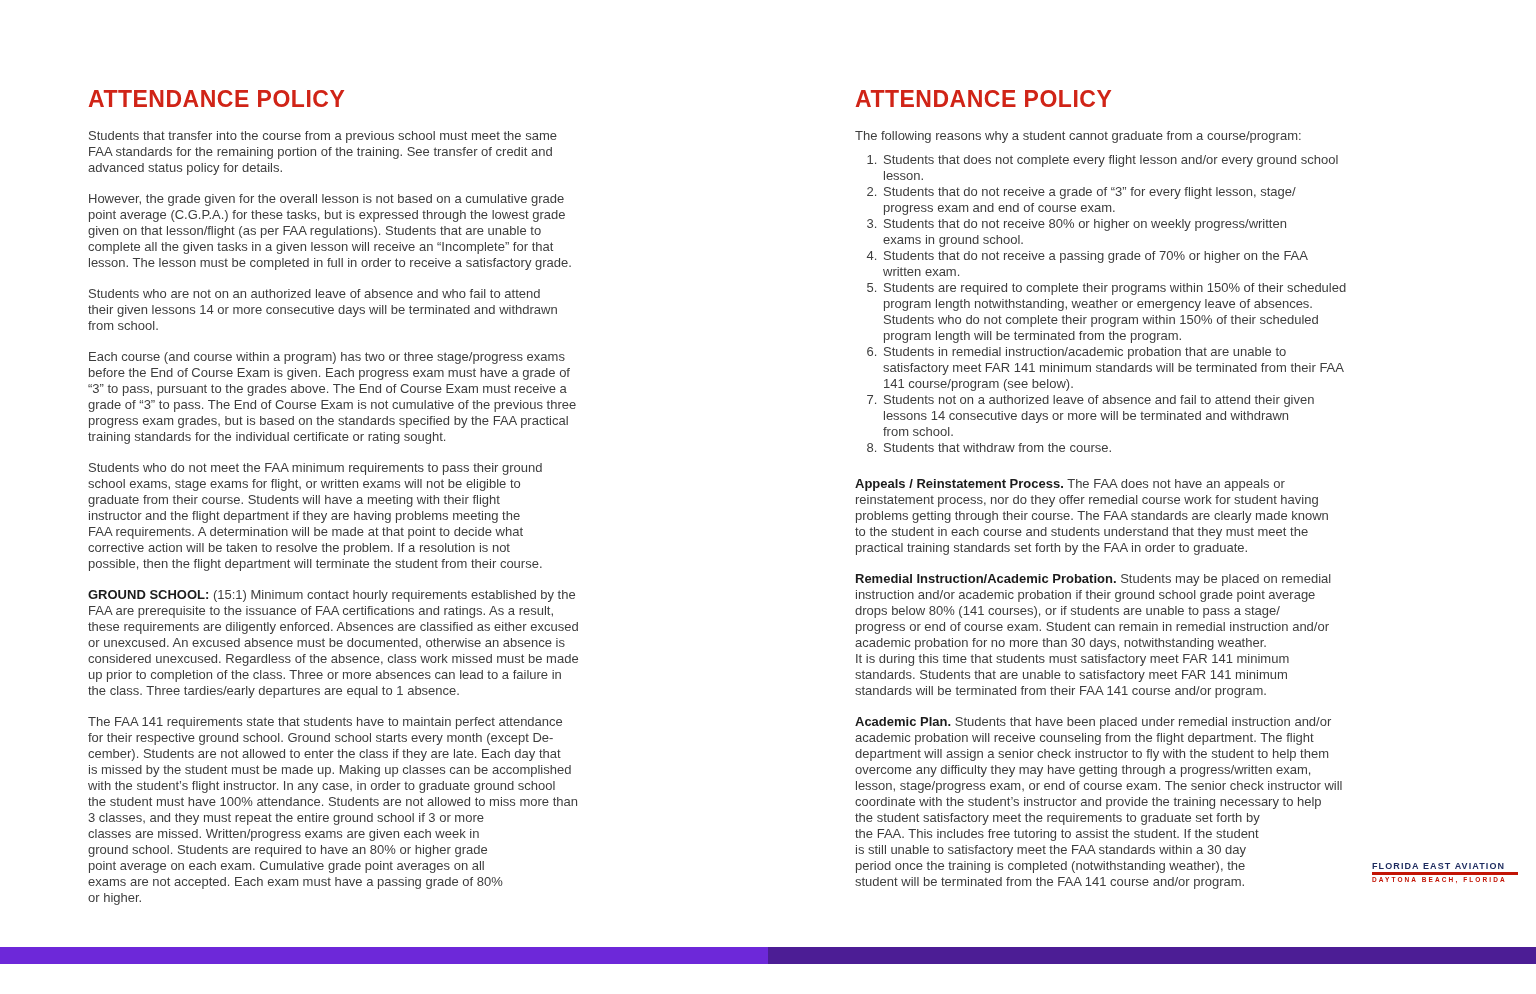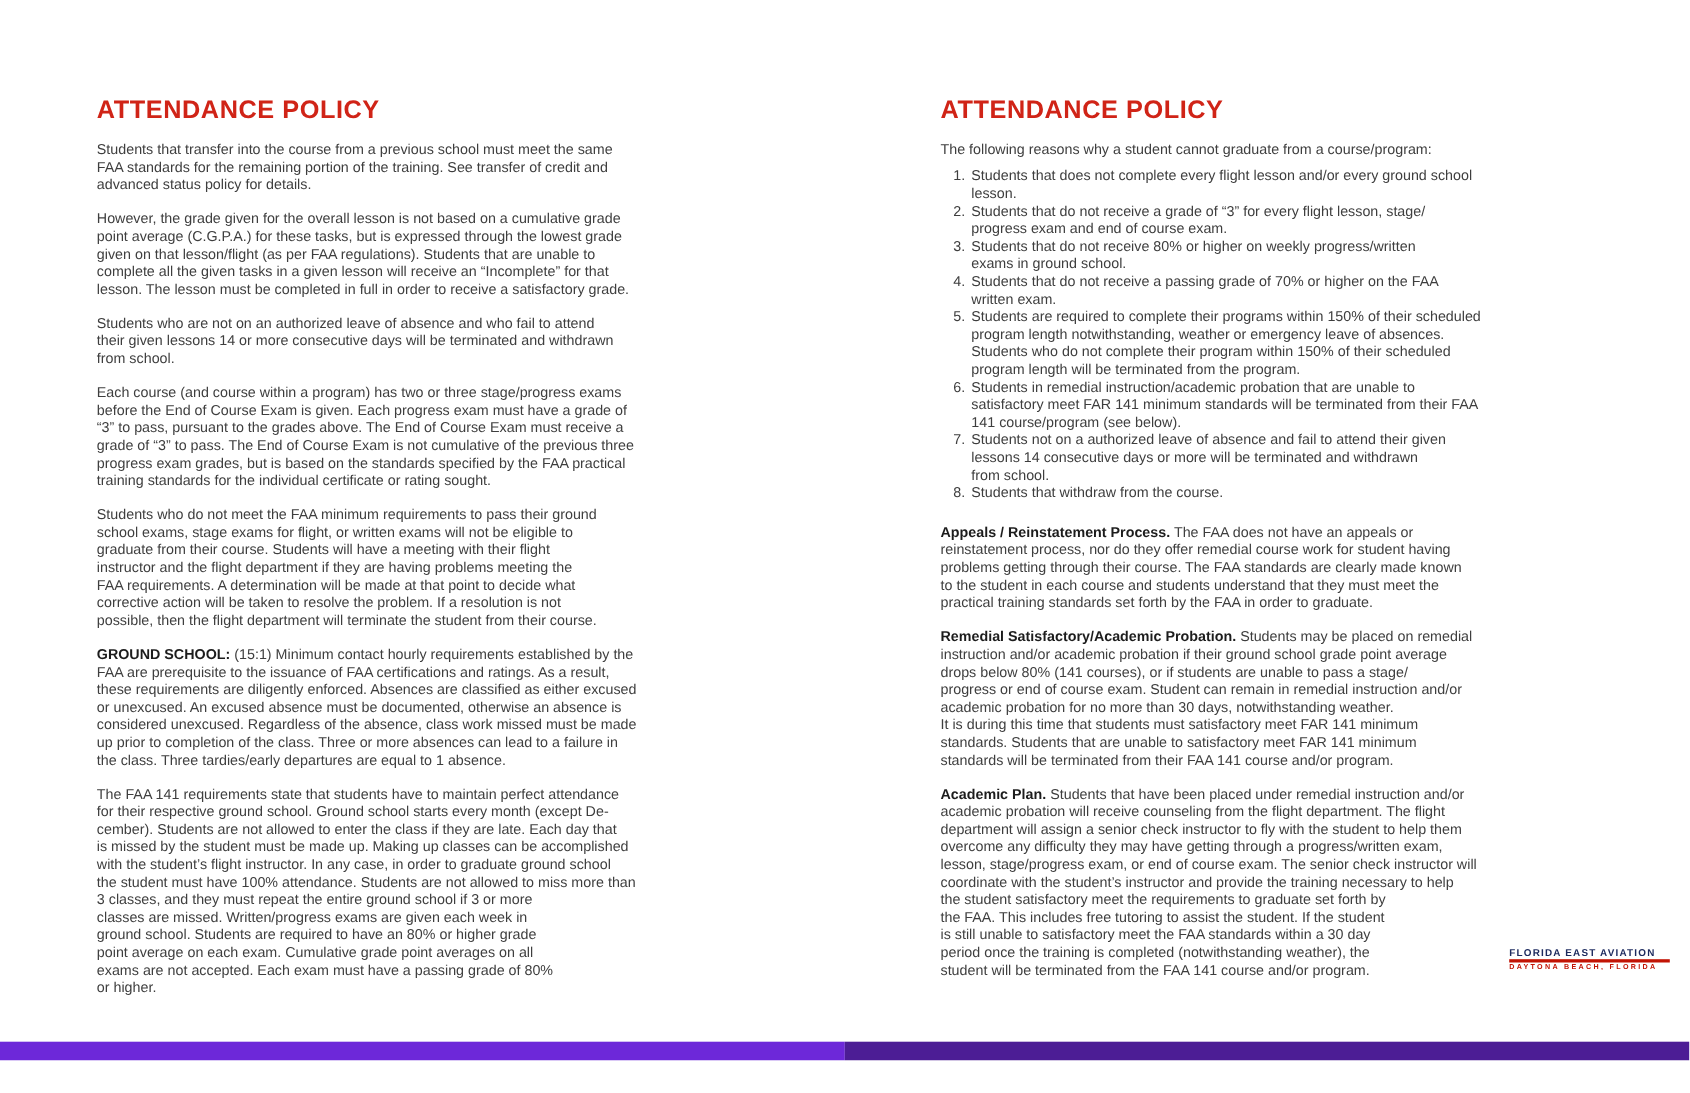--- a/index.html
+++ b/index.html
@@ -189,21 +189,21 @@
         <li>Students not on a authorized leave of absence and fail to attend their given
 lessons 14 consecutive days or more will be terminated and withdrawn
 from school.</li>
         <li>Students that withdraw from the course.</li>
       </ol>
       <p class="body sect"><b class="lead">Appeals / Reinstatement Process.</b> <span class="ml">The FAA does not have an appeals or
 reinstatement process, nor do they offer remedial course work for student having
 problems getting through their course. The FAA standards are clearly made known
 to the student in each course and students understand that they must meet the
 practical training standards set forth by the FAA in order to graduate.</span></p>
-      <p class="body sect"><b class="lead">Remedial Satisfactory/Academic Probation.</b> <span class="ml">Students may be placed on remedial
+      <p class="body sect"><b class="lead">Remedial Instruction/Academic Probation.</b> <span class="ml">Students may be placed on remedial
 instruction and/or academic probation if their ground school grade point average
 drops below 80% (141 courses), or if students are unable to pass a stage/
 progress or end of course exam. Student can remain in remedial instruction and/or
 academic probation for no more than 30 days, notwithstanding weather.
 It is during this time that students must satisfactory meet FAR 141 minimum
 standards. Students that are unable to satisfactory meet FAR 141 minimum
 standards will be terminated from their FAA 141 course and/or program.</span></p>
       <p class="body sect"><b class="lead">Academic Plan.</b> <span class="ml">Students that have been placed under remedial instruction and/or
 academic probation will receive counseling from the flight department. The flight
 department will assign a senior check instructor to fly with the student to help them

